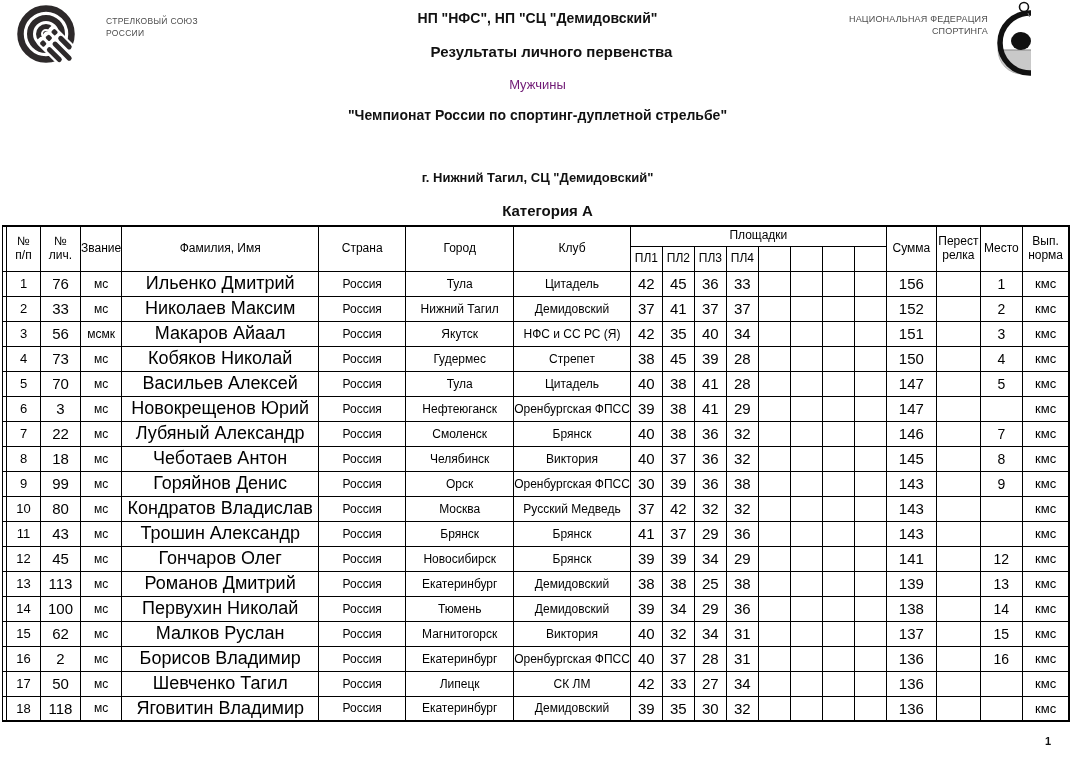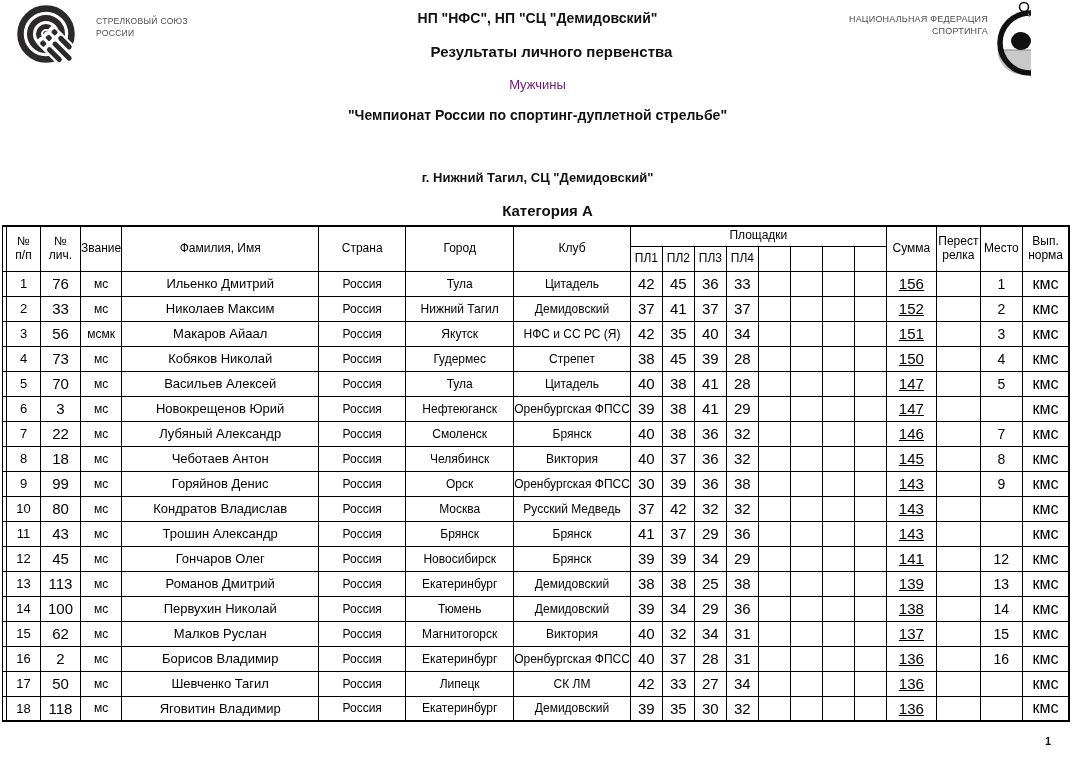--- a/index.html
+++ b/index.html
@@ -9,21 +9,21 @@
     font-family:"Liberation Sans", sans-serif;
     color:#000;
     position:relative;
     overflow:hidden;
   }
   .page { position:absolute; inset:0; background:#fff; }
 
   
   .logo-left { position:absolute; left:10px; top:4px; width:78px; height:80px; }
   .org-left {
-    position:absolute; left:96px; top:16px;
+    position:absolute; left:106px; top:16px;
     font-size:8.5px; line-height:1.4; letter-spacing:.3px;
     color:#4d4d4d; white-space:pre-line;
   }
   .org-right {
     position:absolute; right:87px; top:13px; width:260px;
     text-align:right;
     font-size:9px; line-height:1.35; letter-spacing:.2px;
     color:#4d4d4d; white-space:pre-line;
   }
   .logo-right { position:absolute; left:997px; top:0; width:78px; height:82px; }
@@ -58,29 +58,29 @@
   .results thead tr.hr2 { height:25px; }
   .results tbody tr { height:25px; }
 
   .h-name-cell { text-align:left; padding-left:6px;margin-top:44px; }
   .h-station   { font-size:12px; text-align:left; padding-left:3px; }
 
   .c-edge    { padding:0; }
   .c-num     { font-size:13px; }
   .c-id      { font-size:15px; }
   .c-rank    { font-size:12px; }
-  .c-name    { font-size:13px; text-align:left; padding-left:8px; }
+  .c-name    { font-size:18px; text-align:left; padding-left:8px; }
   .c-country { font-size:12px; }
   .c-city    { font-size:12px; }
   .c-club    { font-size:12px; }
   .c-score   { font-size:15px; }
-  .c-sum     { font-size:15px;text-decoration:underline; }
+  .c-sum     { font-size:15px; }
   .c-shootoff{ font-size:13px; }
   .c-place   { font-size:14px; }
-  .c-norm    { font-size:16px;margin-left:44px; }
+  .c-norm    { font-size:13px;margin-left:44px; }
 
   .page-number {
     position:absolute; right:24px; top:735px;
     font-size:11px; font-weight:bold; color:#111;
   }
 </style>
 </head>
 <body>
 
 <div class="page">

